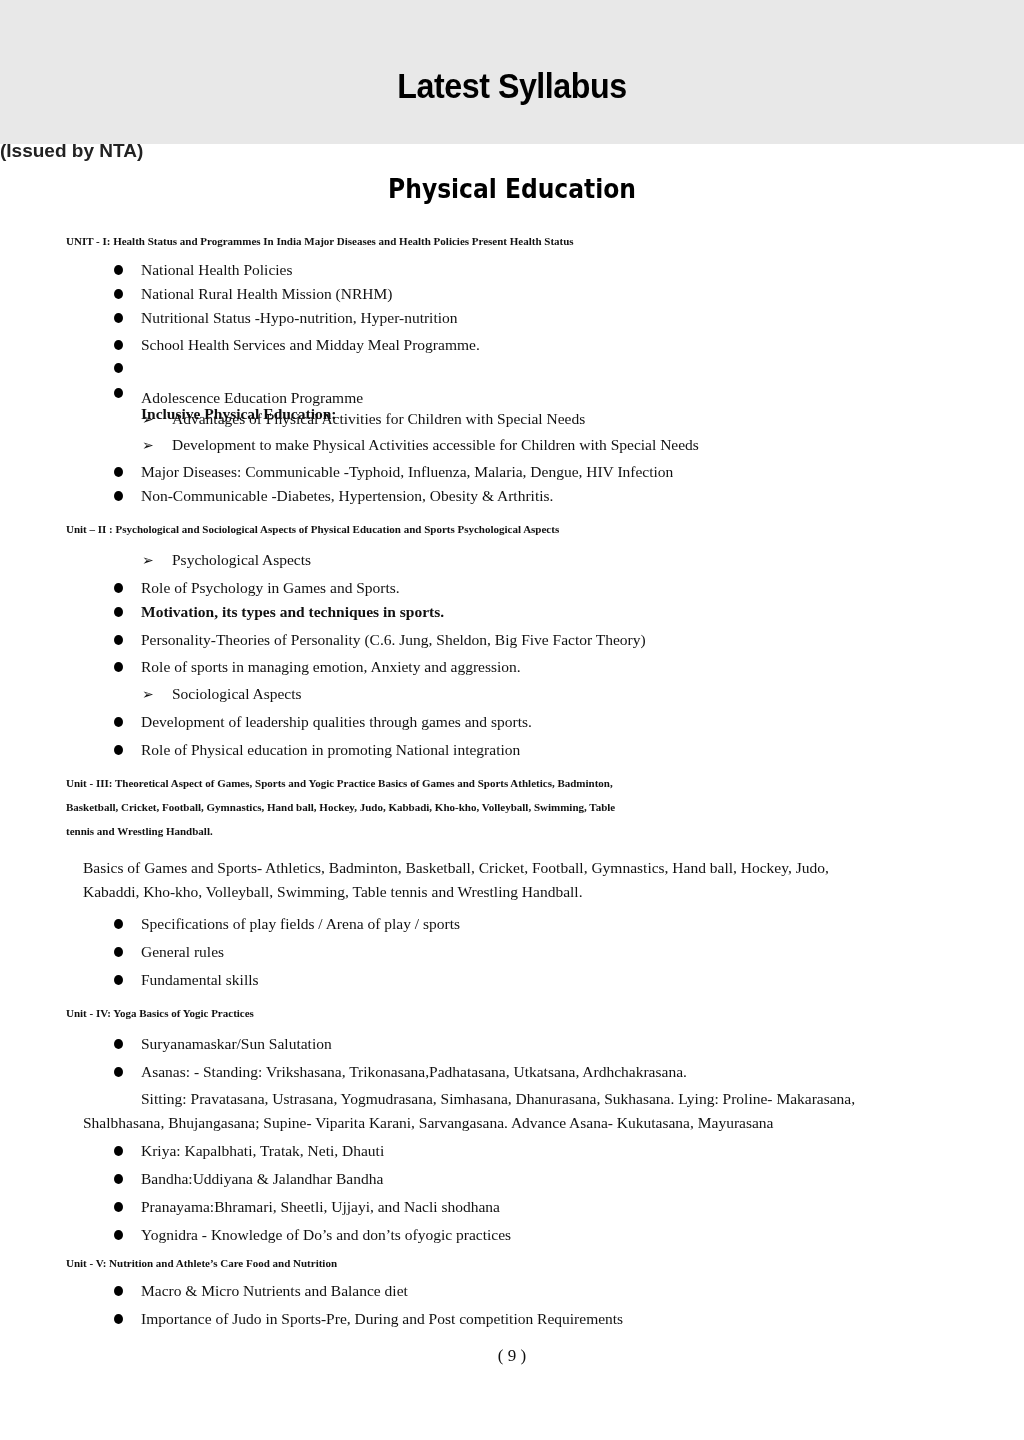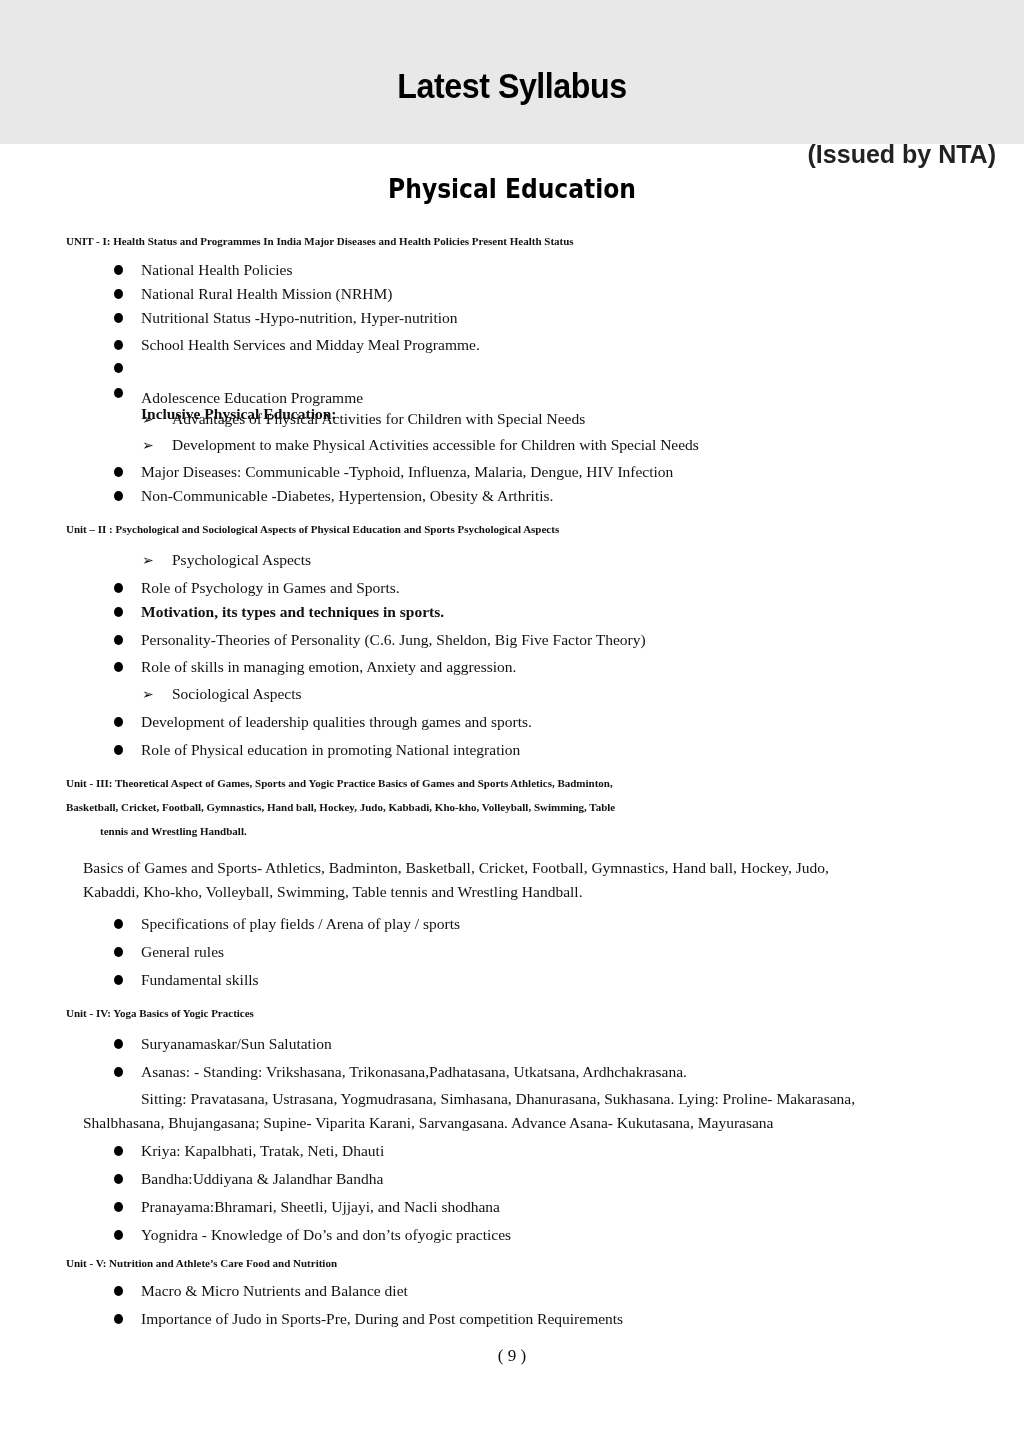--- a/index.html
+++ b/index.html
@@ -9,22 +9,22 @@
   }
   .header-band {
     position: absolute; left: 0; top: 0; width: 1024px; height: 144px; background: #e8e8e8;
   }
   .main-title {
     position: absolute; left: 0; width: 1024px; top: 66px; text-align: center;
     font-family: "Liberation Sans", sans-serif; font-weight: bold; font-size: 35px;
     letter-spacing: -0.5px; color: #000; transform: scaleX(0.92);
   }
   .issued {
-    position: absolute; left: 0; width: 996px; top: 140px; text-align: right;
-    font-family: "Liberation Sans", sans-serif; font-weight: bold; font-size: 25px; color: #222;
+    position: absolute; left: 0; width: 996px; top: 140px; text-align: left;
+    font-family: "Liberation Sans", sans-serif; font-weight: bold; font-size: 19px; color: #222;
   }
   .subject {
     position: absolute; left: 0; width: 1024px; top: 174px; text-align: center;
     font-family: "DejaVu Sans", sans-serif; font-weight: bold; font-size: 26px; color: #000;
     transform: scaleX(0.9);
   }
   .line {
     position: absolute; left: 0; white-space: nowrap; font-size: 15.5px; line-height: 20px;
   }
   .unit-head { font-weight: bold; left: 66px; font-size: 11px; }
@@ -77,31 +77,31 @@
 <div class="line unit-head" style="top:519px;">Unit – II :  Psychological and Sociological Aspects of Physical Education and Sports Psychological Aspects</div>
 <span class="arrow" style="top:550px;">➢</span>
 <div class="line sub-text" style="top:550px;">Psychological Aspects</div>
 <span class="dot" style="top:583px;"></span>
 <div class="line bullet-text" style="top:578px;">Role of Psychology in Games and Sports.</div>
 <span class="dot" style="top:607px;"></span>
 <div class="line bullet-text" style="top:602px;font-weight:bold;">Motivation, its types and techniques in sports.</div>
 <span class="dot" style="top:635px;"></span>
 <div class="line bullet-text" style="top:630px;">Personality-Theories of Personality (C.6. Jung, Sheldon, Big Five Factor Theory)</div>
 <span class="dot" style="top:662px;"></span>
-<div class="line bullet-text" style="top:657px;">Role of skills in managing emotion, Anxiety and aggression.</div>
+<div class="line bullet-text" style="top:657px;">Role of sports in managing emotion, Anxiety and aggression.</div>
 <span class="arrow" style="top:684px;">➢</span>
 <div class="line sub-text" style="top:684px;">Sociological Aspects</div>
 <span class="dot" style="top:717px;"></span>
 <div class="line bullet-text" style="top:712px;">Development of leadership qualities through games and sports.</div>
 <span class="dot" style="top:745px;"></span>
 <div class="line bullet-text" style="top:740px;">Role of Physical education in promoting National integration</div>
 
 <div class="line unit-head" style="top:773px;">Unit - III: Theoretical Aspect of Games, Sports and Yogic Practice Basics of Games and Sports Athletics, Badminton,</div>
 <div class="line unit-head" style="top:797px;">Basketball, Cricket, Football, Gymnastics, Hand ball, Hockey, Judo, Kabbadi, Kho-kho, Volleyball, Swimming, Table</div>
-<div class="line unit-head" style="top:821px;margin-left:34px;">tennis and Wrestling Handball.</div>
+<div class="line unit-head" style="top:821px;">tennis and Wrestling Handball.</div>
 <div class="line para" style="top:858px;">Basics of Games and Sports- Athletics, Badminton, Basketball, Cricket, Football, Gymnastics,  Hand ball, Hockey, Judo,</div>
 <div class="line para" style="top:882px;">Kabaddi, Kho-kho, Volleyball, Swimming, Table tennis and Wrestling Handball.</div>
 <span class="dot" style="top:919px;"></span>
 <div class="line bullet-text" style="top:914px;">Specifications of play fields / Arena of play / sports</div>
 <span class="dot" style="top:947px;"></span>
 <div class="line bullet-text" style="top:942px;">General rules</div>
 <span class="dot" style="top:975px;"></span>
 <div class="line bullet-text" style="top:970px;">Fundamental skills</div>
 
 <div class="line unit-head" style="top:1003px;">Unit - IV: Yoga Basics of Yogic Practices</div>

